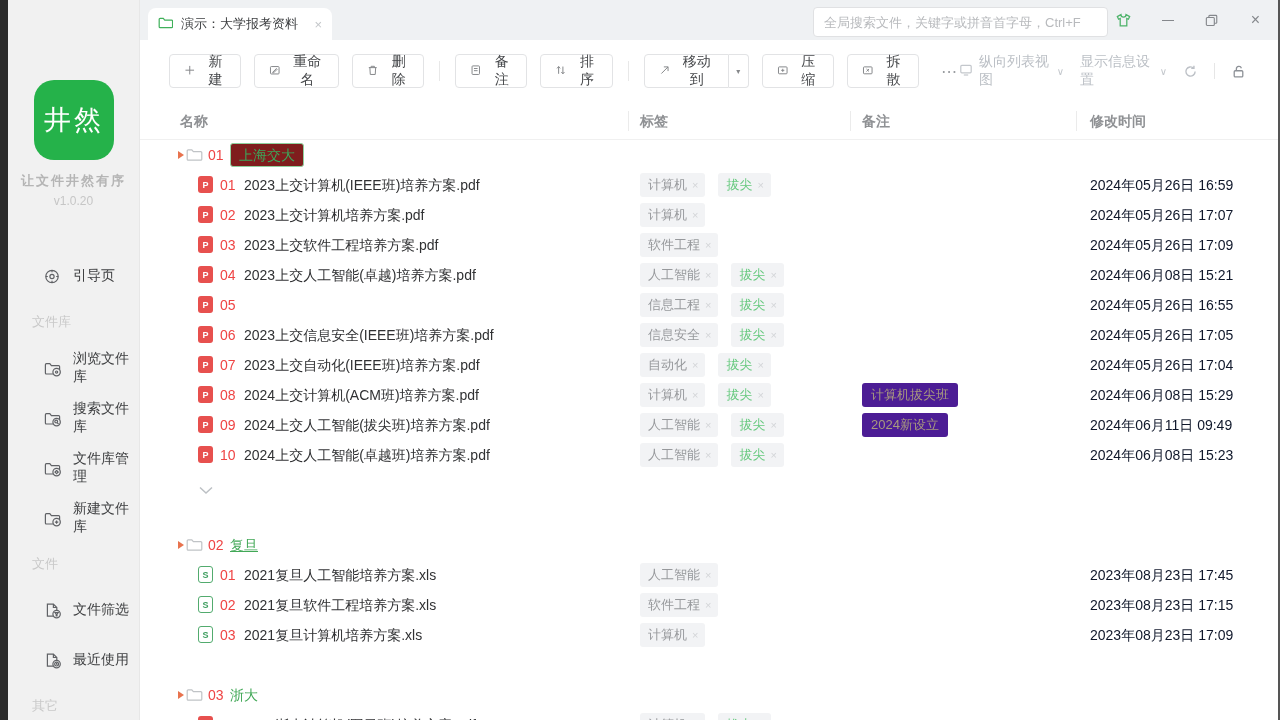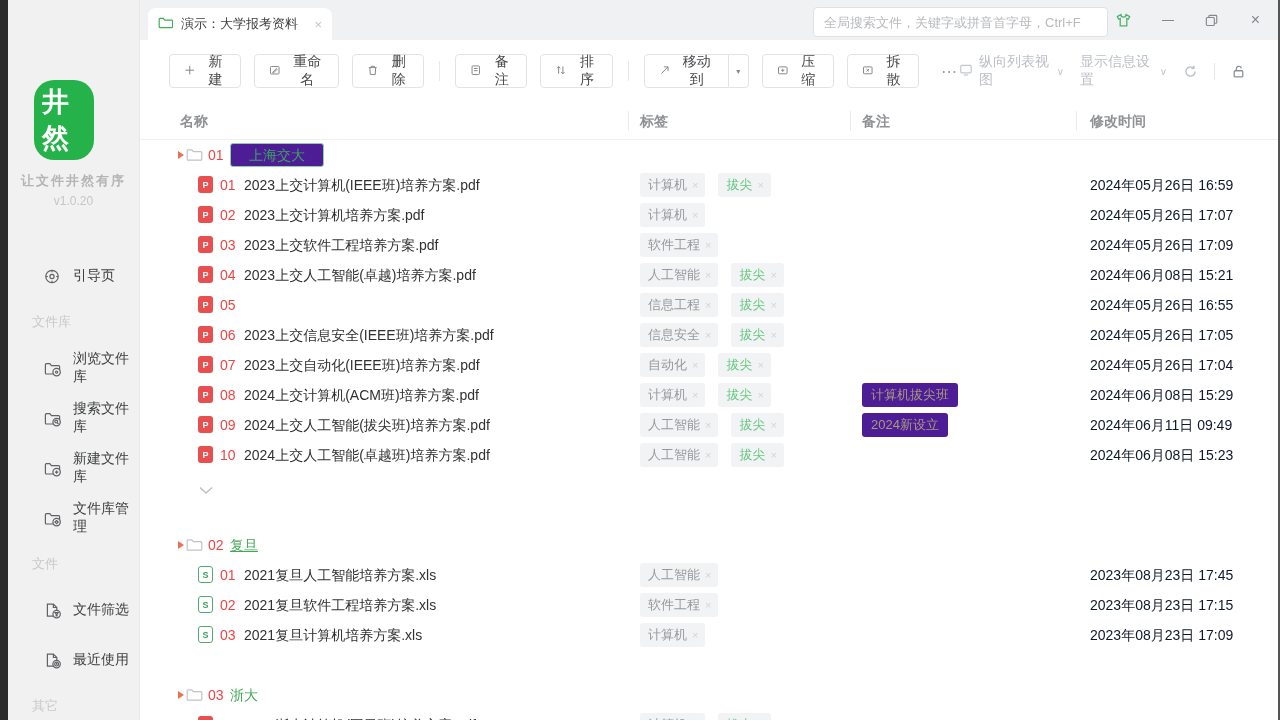--- a/index.html
+++ b/index.html
@@ -7,23 +7,23 @@
     font-family:"Liberation Sans","DejaVu Sans",sans-serif; background:#fff; }
   #window { position:relative; width:1280px; height:720px; background:#fff; }
 
   
   .edge-left  { position:absolute; left:0; top:0; width:8px; height:720px; background:#2b2b2b; }
   .edge-right { position:absolute; right:0; top:0; width:2px; height:720px; background:#555; }
 
   
   #sidebar { position:absolute; left:8px; top:0; width:132px; height:720px;
     background:#f1f1f1; border-right:1px solid #e7e7e7; }
-  .logo { position:absolute; left:26px; top:80px; width:60px; height:80px; border-radius:20px;
+  .logo { position:absolute; left:26px; top:80px; width:80px; height:80px; border-radius:20px;
     background:#25b24a; color:#fff; display:flex; align-items:center; justify-content:center;
-    font-size:27px; font-weight:bold; letter-spacing:3px;padding-left:8px; }
+    font-size:27px; font-weight:normal; letter-spacing:3px; }
   .tagline { position:absolute; top:172px; width:100%; text-align:center;
     font-size:13px; font-weight:bold; color:#b5b5b5; letter-spacing:2px; }
   .version { position:absolute; top:194px; width:100%; text-align:center;
     font-size:12px; color:#c6c6c6; }
   #side-nav { position:absolute; top:251px; left:0; width:100%; }
   .side-item { height:50px; display:flex; align-items:center; gap:12px; padding-left:36px;
     font-size:14px; color:#3f4042; cursor:pointer; }
   .side-item .ic { display:inline-flex; width:17px; }
   .side-section { height:42px; display:flex; align-items:center; padding-left:24px;
     font-size:13px; color:#c9c9c9; }
@@ -78,21 +78,21 @@
   #table-body { position:relative; height:580px; overflow:hidden; }
   .row { position:relative; height:30px; }
   .spacer { height:30px; }
 
   .garrow { position:absolute; left:38px; top:11px; width:0; height:0;
     border-left:6px solid #e8734e; border-top:4px solid transparent; border-bottom:4px solid transparent; }
   .gfolder { position:absolute; left:46px; top:8px; display:inline-flex; }
   .row .num { position:absolute; font-size:14px; color:#ef4444; top:0; line-height:30px; }
   .group-row .num { left:68px; }
   .gname { position:absolute; left:90px; top:0; line-height:30px; font-size:14px; color:#42a857; cursor:pointer; }
-  .gname.boxed { top:3px; line-height:20px; height:24px; padding:1px 18px; background:#4c1d95;
+  .gname.boxed { top:3px; line-height:20px; height:24px; padding:1px 8px; background:#7f1d1d;
     border:1px solid #8fd19e; border-radius:3px; color:#3ba75b; }
   .gname.underline { text-decoration:underline; }
 
   .file-row .ficon { position:absolute; left:58px; top:6px; width:15px; height:17px;
     border-radius:3px; display:flex; align-items:center; justify-content:center;
     font-size:9px; font-weight:bold; }
   .ficon.pdf { background:#e7504e; color:#fff; }
   .ficon.xls { background:#fff; color:#3d9e5f; border:1.4px solid #52ab6e; }
   .file-row .num { left:80px; }
   .fname { position:absolute; left:104px; top:0; line-height:30px; font-size:14px; color:#303133; }
@@ -151,35 +151,35 @@
               <path d="M13.3 12.3 l1.2 1.2"></path>
             </svg>
           </span>
           <span>搜索文件库</span>
         </div>
         <div class="side-item">
           <span class="ic">
             <svg width="17" height="17" viewBox="0 0 17 16" fill="none" stroke="#606266" stroke-width="1.2">
               <path d="M1.4 4.2 a1 1 0 0 1 1-1 h3.4 l1.6 1.9 h7.2 a1 1 0 0 1 1 1 v6.4 a1 1 0 0 1 -1 1 h-12.2 a1 1 0 0 1 -1 -1 z"></path>
               <circle cx="12.6" cy="11.6" r="3.7" fill="#f1f1f1"></circle>
-              <path d="M12.6 9.9 v3.4 M10.9 11.6 h3.4"></path>
-            </svg>
-          </span>
-          <span>新建文件库</span>
+              <circle cx="12.6" cy="11.6" r="1.2"></circle>
+              <path d="M12.6 9.5 v1 M12.6 12.7 v1 M10.5 11.6 h1 M13.7 11.6 h1"></path>
+            </svg>
+          </span>
+          <span>文件库管理</span>
         </div>
         <div class="side-item">
           <span class="ic">
             <svg width="17" height="17" viewBox="0 0 17 16" fill="none" stroke="#606266" stroke-width="1.2">
               <path d="M1.4 4.2 a1 1 0 0 1 1-1 h3.4 l1.6 1.9 h7.2 a1 1 0 0 1 1 1 v6.4 a1 1 0 0 1 -1 1 h-12.2 a1 1 0 0 1 -1 -1 z"></path>
               <circle cx="12.6" cy="11.6" r="3.7" fill="#f1f1f1"></circle>
-              <circle cx="12.6" cy="11.6" r="1.2"></circle>
-              <path d="M12.6 9.5 v1 M12.6 12.7 v1 M10.5 11.6 h1 M13.7 11.6 h1"></path>
-            </svg>
-          </span>
-          <span>文件库管理</span>
+              <path d="M12.6 9.9 v3.4 M10.9 11.6 h3.4"></path>
+            </svg>
+          </span>
+          <span>新建文件库</span>
         </div>
         <div class="side-section">文件</div>
         <div class="side-item">
           <span class="ic">
             <svg width="17" height="17" viewBox="0 0 17 16" fill="none" stroke="#606266" stroke-width="1.2">
               <path d="M3.4 1.6 h6 l3.4 3.4 v8.6 h-9.4 z"></path>
               <path d="M9.4 1.6 v3.4 h3.4"></path>
               <circle cx="12.6" cy="11.6" r="3.7" fill="#f1f1f1"></circle>
               <path d="M11 10 h3.2 l-1.2 1.6 v1.7 h-0.8 v-1.7 z"></path>
             </svg>

